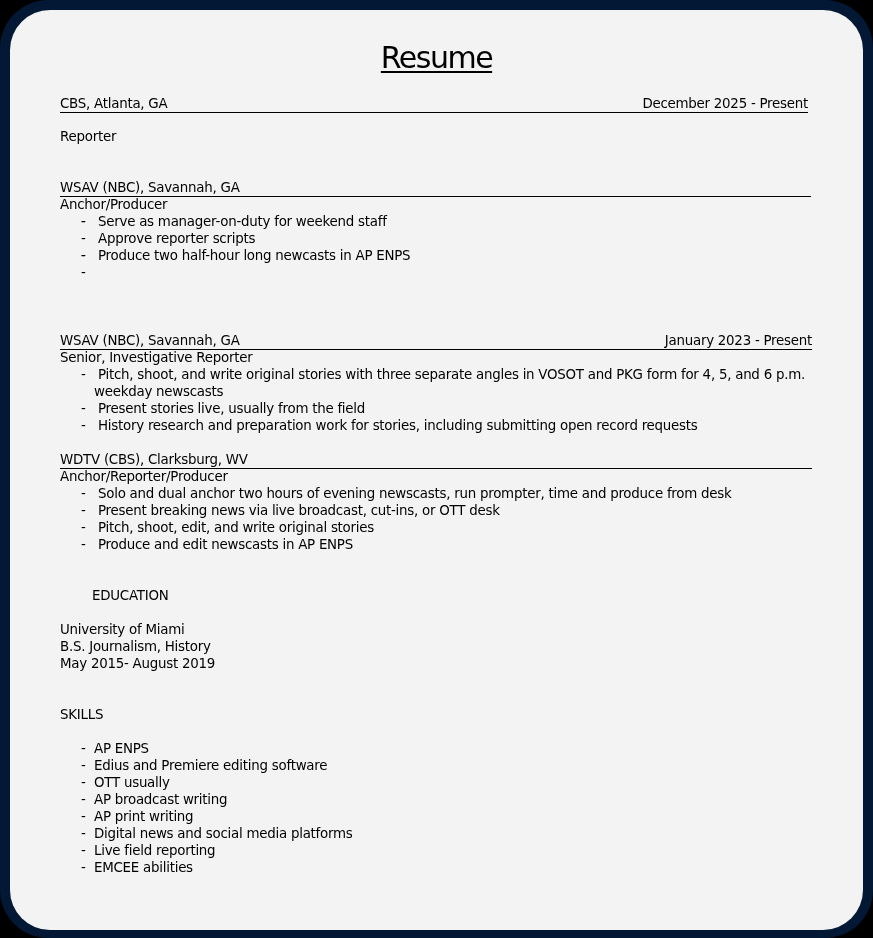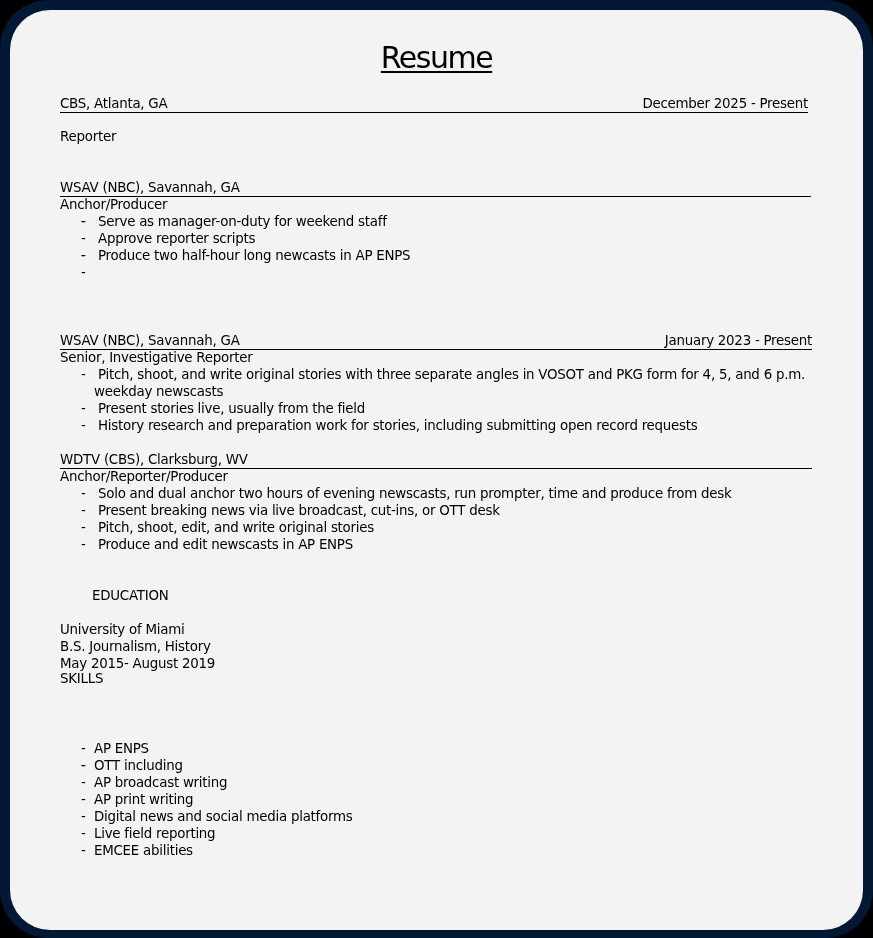--- a/index.html
+++ b/index.html
@@ -132,25 +132,25 @@
       <li><span class="dash">-</span><span>Present breaking news via live broadcast, cut-ins, or OTT desk</span></li>
       <li><span class="dash">-</span><span>Pitch, shoot, edit, and write original stories</span></li>
       <li><span class="dash">-</span><span>Produce and edit newscasts in AP ENPS</span></li>
     </ul>
 
     <div class="abs" style="left:50px; top:577px;margin-left:32px;">EDUCATION</div>
     <div class="abs" style="left:50px; top:611px;">University of Miami</div>
     <div class="abs" style="left:50px; top:628px;">B.S. Journalism, History</div>
     <div class="abs" style="left:50px; top:645px;">May 2015- August 2019</div>
 
-    <div class="abs" style="left:50px; top:660px;">SKILLS</div>
+    <div class="abs" style="left:50px; top:696px;">SKILLS</div>
     <ul class="skills" style="top:730px;">
       <li><span class="dash">-</span><span>AP ENPS</span></li>
-      <li><span class="dash">-</span></li>
-      <li><span class="dash">-</span><span>OTT including</span></li>
+      <li><span class="dash">-</span><span>Edius and Premiere editing software</span></li>
+      <li><span class="dash">-</span><span>OTT usually</span></li>
       <li><span class="dash">-</span><span>AP broadcast writing</span></li>
       <li><span class="dash">-</span><span>AP print writing</span></li>
       <li><span class="dash">-</span><span>Digital news and social media platforms</span></li>
       <li><span class="dash">-</span><span>Live field reporting</span></li>
       <li><span class="dash">-</span><span>EMCEE abilities</span></li>
     </ul>
 
   </div>
 </div>
 

